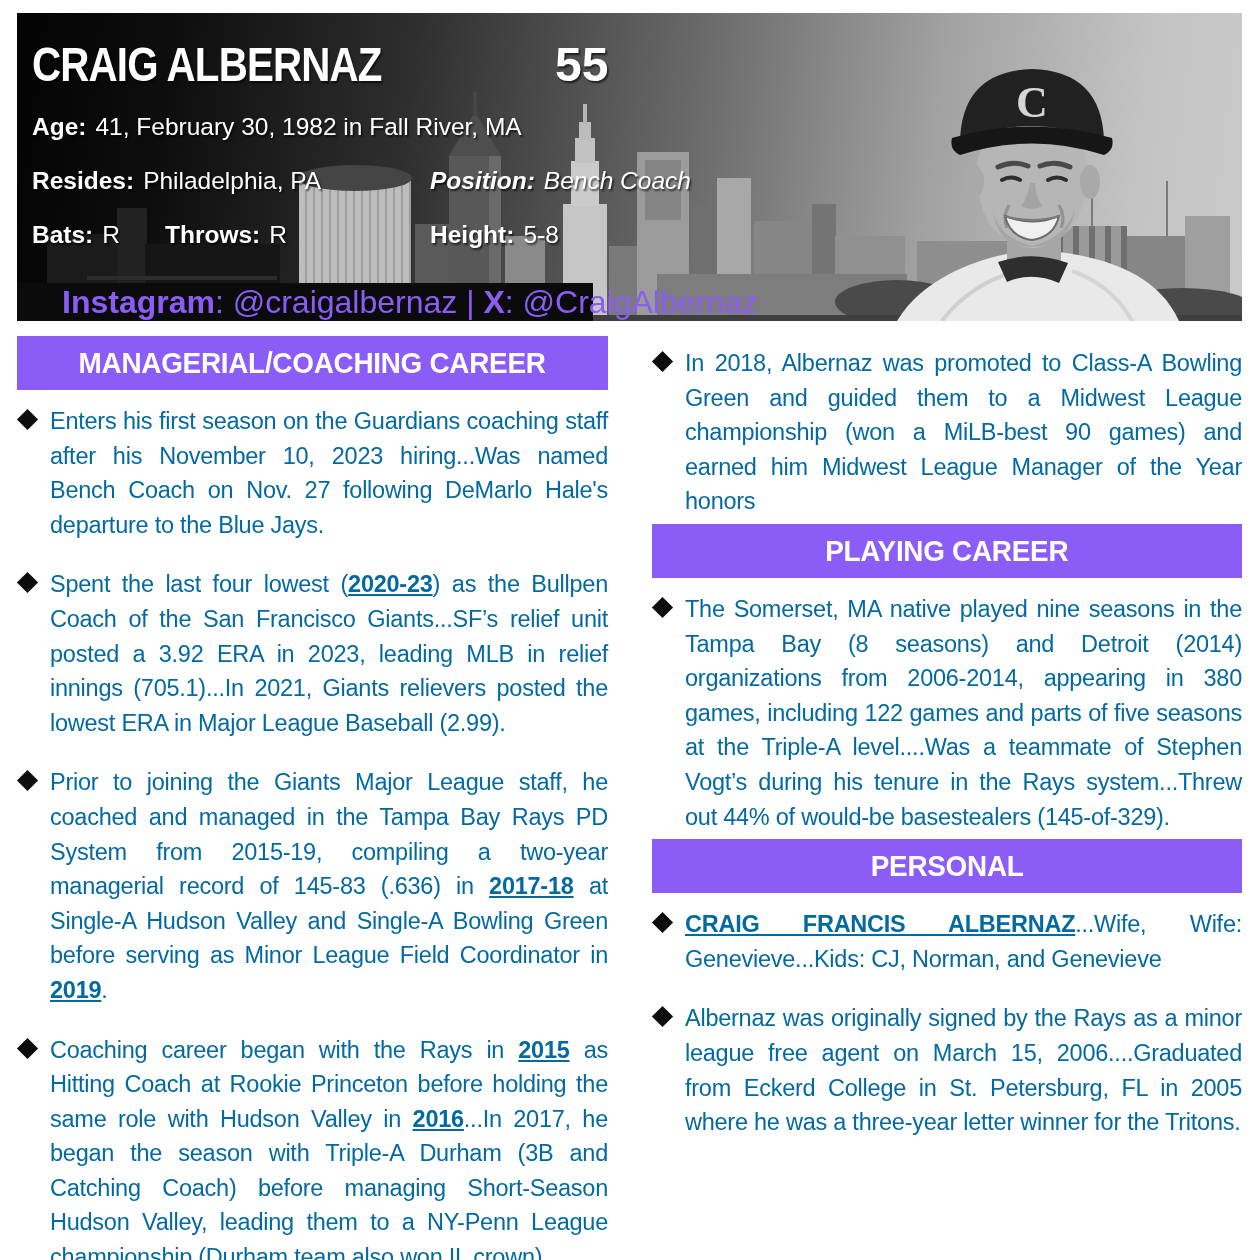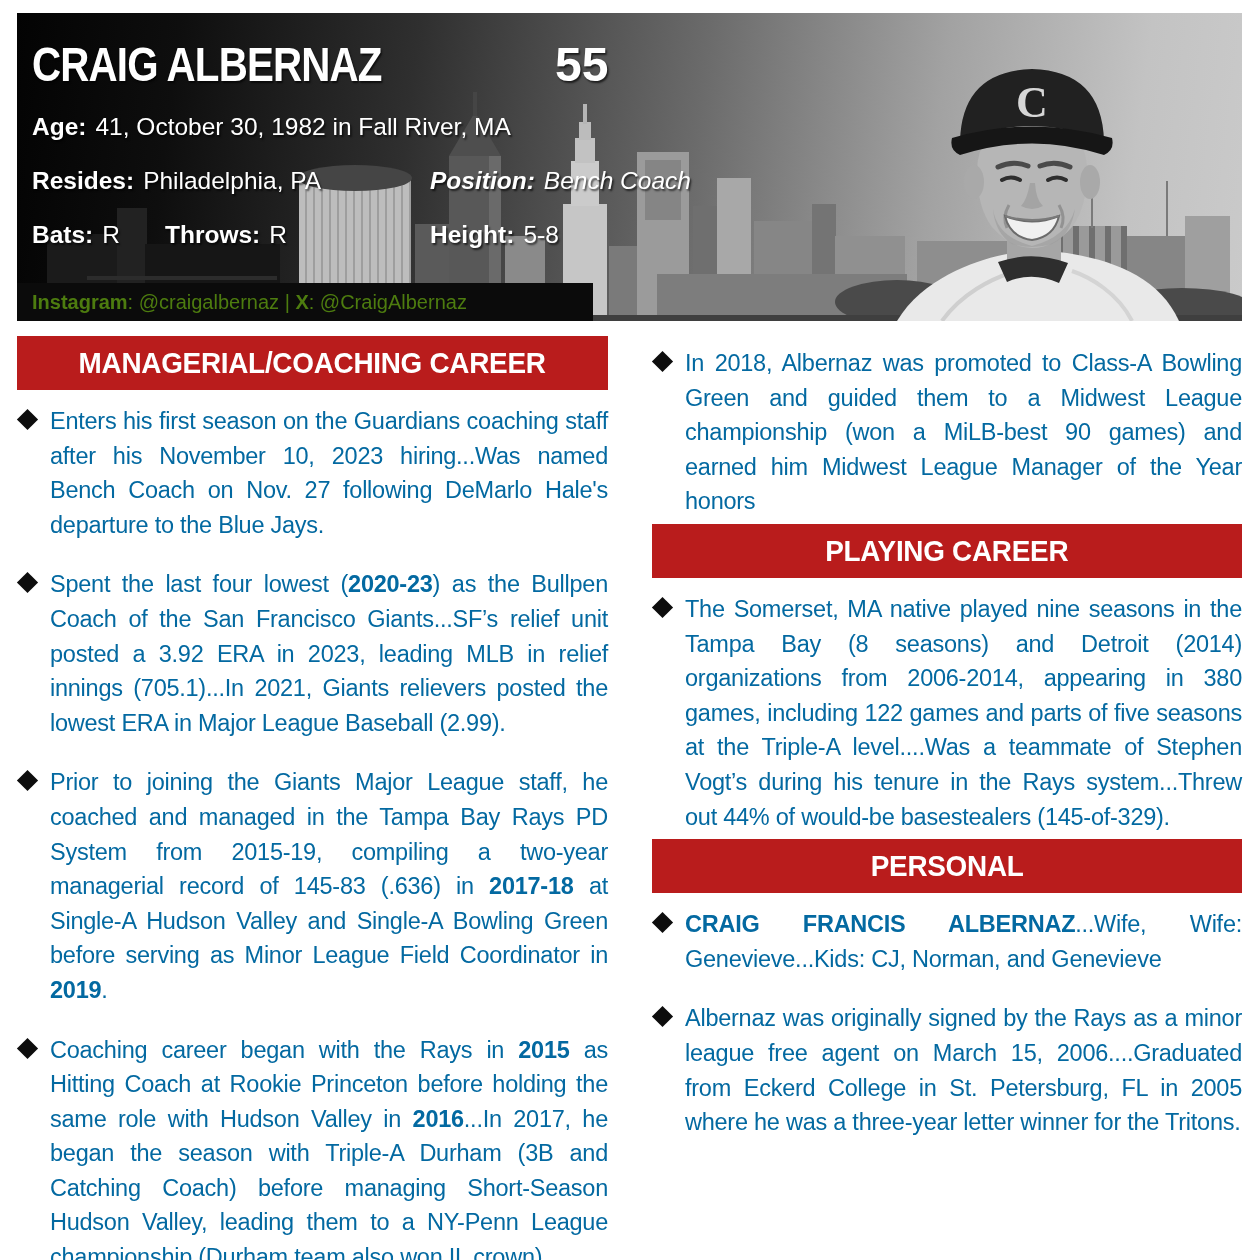--- a/index.html
+++ b/index.html
@@ -27,45 +27,45 @@
   .row-age{left:15px;top:99px;}
   .row-resides{left:15px;top:153px;}
   .row-position{left:413px;top:153px;font-style:italic;}
   .row-bats{left:15px;top:207px;}
   .row-throws{left:148px;top:207px;}
   .row-height{left:413px;top:207px;}
   .social-strip{
     position:absolute;left:0;bottom:0;width:576px;height:38px;background:#0b0b0b;
     display:flex;align-items:center;padding-left:15px;box-sizing:border-box;
   }
-  .social-strip .seg{color:#4d7c0f;font-size:20px;white-space:pre;}
+  .social-strip .seg{color:#8b5cf6;font-size:32px;white-space:pre;margin-left:30px;}
   .social-strip .seg b{font-weight:700;}
   
   .col{position:absolute;top:336px;}
   .col-left{left:17px;width:591px;}
   .col-right{left:652px;width:590px;padding-top:10px;box-sizing:border-box;}
   .section-bar{
-    height:54px;background:#b91c1c;color:#fff;display:flex;align-items:center;justify-content:center;
+    height:54px;background:#8b5cf6;color:#fff;display:flex;align-items:center;justify-content:center;
     margin:4px 0 14px 0;
   }
   .section-bar:first-child{margin-top:0;}
   .section-bar span{
     font-size:30px;font-weight:700;letter-spacing:-.3px;display:inline-block;
     transform:scaleX(.93);white-space:nowrap;
   }
   .bullet-item{position:relative;padding-left:33px;margin-bottom:25px;}
   .bullet-item.before-bar{margin-bottom:5px;}
   .diamond{
     position:absolute;left:3px;top:8px;width:15px;height:15px;background:#0d0d0d;
     transform:rotate(45deg);
   }
   .bullet-text{
     font-size:23.5px;line-height:34.6px;letter-spacing:-.25px;text-align:justify;color:#0369a1;
   }
-  .bullet-text b{font-weight:700;}
+  .bullet-text b{font-weight:700;text-decoration:underline;}
 </style>
 </head>
 <body>
 
 <div class="banner">
 
   <svg class="skyline" viewBox="0 0 1225 235" preserveAspectRatio="none">
     <defs>
       <pattern id="vstripes" width="8" height="8" patternUnits="userSpaceOnUse">
         <rect width="8" height="8" fill="#bdbdbd"></rect>
@@ -161,21 +161,21 @@
     <path d="M111,188 Q115,216 150,225 Q185,216 193,188 Q189,214 170,223 Q150,229 130,223 Q113,212 111,188 Z" fill="#9b9b9b" opacity=".6"></path>
 
     <path d="M123,195 Q150,206 177,195 Q172,216 150,219 Q128,216 123,195 Z" fill="#f0f0f0" stroke="#6b6b6b" stroke-width="2"></path>
     <path d="M123,195 Q150,203 177,195" stroke="#7a7a7a" stroke-width="2" fill="none"></path>
   </svg>
 
   <div class="banner-text hname">CRAIG ALBERNAZ</div>
   <div class="banner-text hnum">55</div>
 
   <div class="banner-text hrow row-age">
-    <span class="lbl">Age:</span><span>41, October 30, 1982 in Fall River, MA</span>
+    <span class="lbl">Age:</span><span>41, February 30, 1982 in Fall River, MA</span>
   </div>
   <div class="banner-text hrow row-resides">
     <span class="lbl">Resides:</span><span>Philadelphia, PA</span>
   </div>
   <div class="banner-text hrow row-position">
     <span class="lbl">Position:</span><span>Bench Coach</span>
   </div>
   <div class="banner-text hrow row-bats">
     <span class="lbl">Bats:</span><span>R</span>
   </div>

